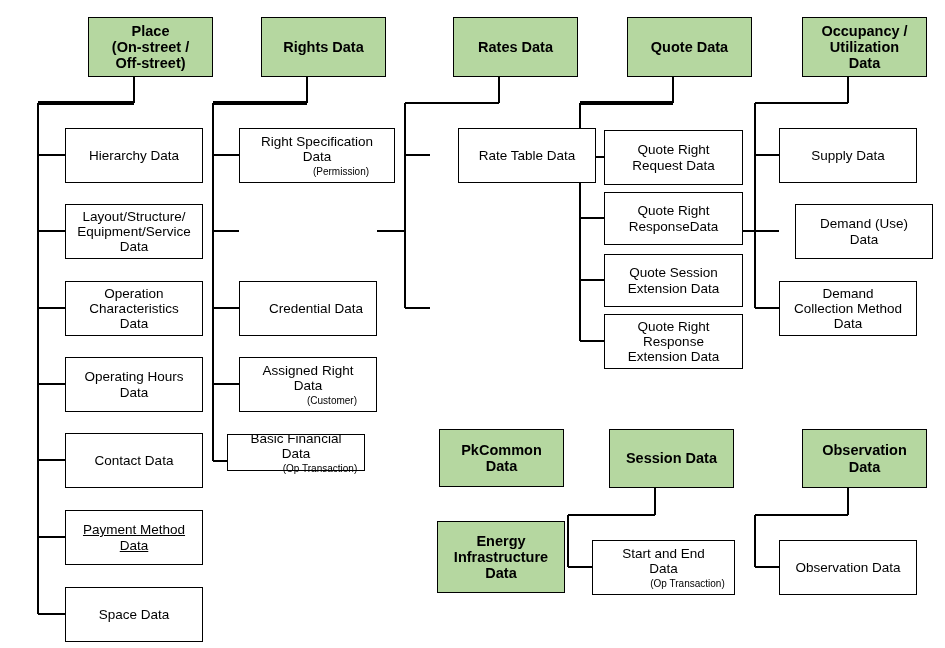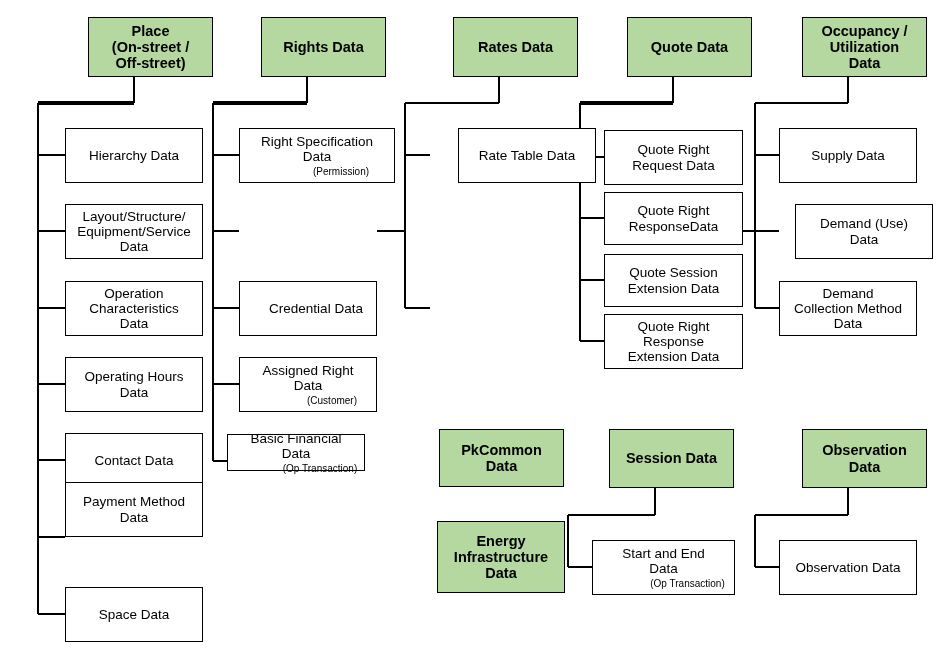--- a/index.html
+++ b/index.html
@@ -126,21 +126,21 @@
 Characteristics
 Data</span>
   </div>
   <div class="node leaf" style="left:65px;top:357px;width:138px;height:55px;">
     <span class="title">Operating Hours
 Data</span>
   </div>
   <div class="node leaf" style="left:65px;top:433px;width:138px;height:55px;">
     <span class="title">Contact Data</span>
   </div>
-  <div class="node leaf" style="left:65px;top:482px;width:138px;height:55px;">
+  <div class="node leaf" style="left:65px;top:510px;width:138px;height:55px;text-decoration:underline;">
     <span class="title">Payment Method
 Data</span>
   </div>
   <div class="node leaf" style="left:65px;top:587px;width:138px;height:55px;">
     <span class="title">Space Data</span>
   </div>
 
   <div class="node root" style="left:245px;top:17px;width:125px;height:60px;">
     <span class="title">Rights Data</span>
   </div>

